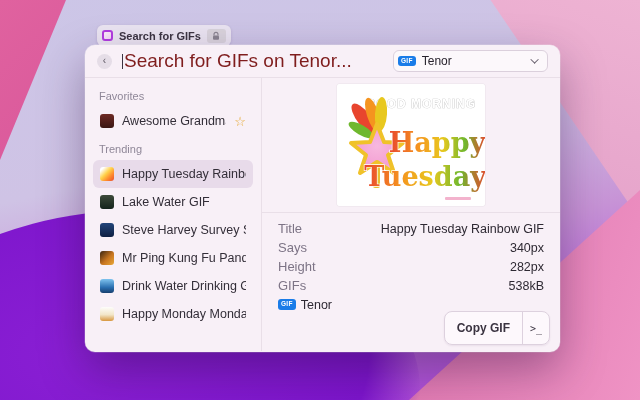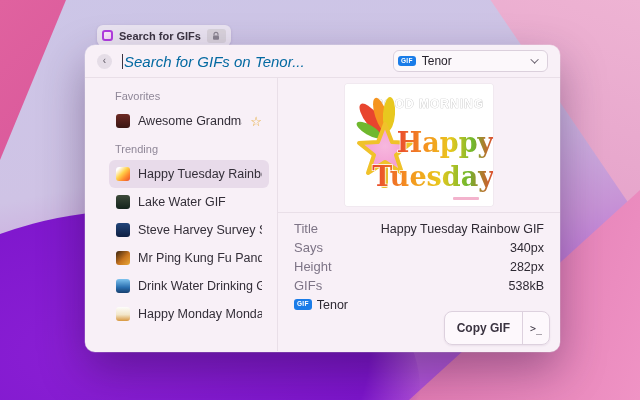--- a/index.html
+++ b/index.html
@@ -35,33 +35,33 @@
   .window { position:absolute; left:85px; top:45px; width:475px; height:307px;
     background:#f8f0f7; border-radius:10px; overflow:hidden;
     box-shadow:0 18px 45px rgba(40,10,60,.38), 0 0 0 .5px rgba(255,255,255,.45); }
 
   .topbar { height:33px; display:flex; align-items:center; padding:0 12px; gap:10px;
     border-bottom:1px solid #e9dfe8; }
   .back-btn { width:15px; height:15px; border-radius:50%; background:#e5dde7; color:#5d5663;
     display:flex; align-items:center; justify-content:center; font-size:10px; line-height:1; flex:0 0 auto; }
   .search-wrap { flex:1; display:flex; align-items:center; gap:1px; }
   .caret { width:1px; height:15px; background:#3a3340; }
-  .placeholder { font-size:15px; color:#0369a1;font-style:italic; }
+  .placeholder { font-size:19px; color:#7f1d1d; }
   .dropdown { width:155px; height:22px; border:1px solid #dbd0dc; border-radius:6px;
     background:rgba(255,255,255,.55); display:flex; align-items:center; gap:6px; padding:0 8px 0 4px; }
   .gif-badge { background:#1a7ce8; color:#fff; font-size:6.5px; font-weight:bold;
     border-radius:3px; padding:2px 3px; line-height:1; letter-spacing:.3px; }
   .dropdown-label { flex:1; font-size:12px; color:#28232d; }
   .chev { width:6px; height:6px; border-left:1.5px solid #6a6370; border-bottom:1.5px solid #6a6370;
     transform:rotate(-45deg) translateY(-2px); }
 
   .body-row { display:flex; height:273px; }
 
   
-  .sidebar { width:177px; border-right:1px solid #e9dfe8; padding-top:4px; overflow:hidden;margin-left:16px; }
+  .sidebar { width:177px; border-right:1px solid #e9dfe8; padding-top:4px; overflow:hidden; }
   .section-title { font-size:11px; color:#8f8798; padding:8px 14px 5px; }
   .row { height:28px; margin:0 8px; border-radius:6px; display:flex; align-items:center;
     gap:8px; padding:0 7px; }
   .row.selected { background:#e8dbea; }
   .thumb { width:14px; height:14px; border-radius:3px; flex:0 0 auto; }
   .row-label { font-size:12.5px; color:#332e38; white-space:nowrap; overflow:hidden; flex:1; }
   .fav-star { color:#e5a933; font-size:13px; line-height:1; }
 
   
   .detail { flex:1; position:relative; display:flex; flex-direction:column; }

